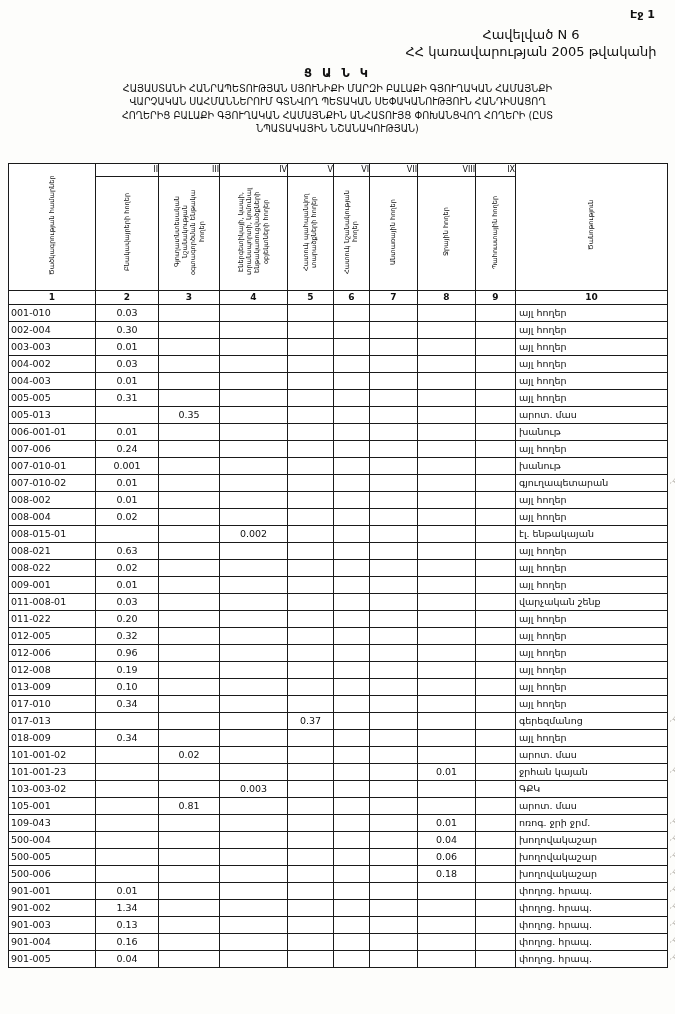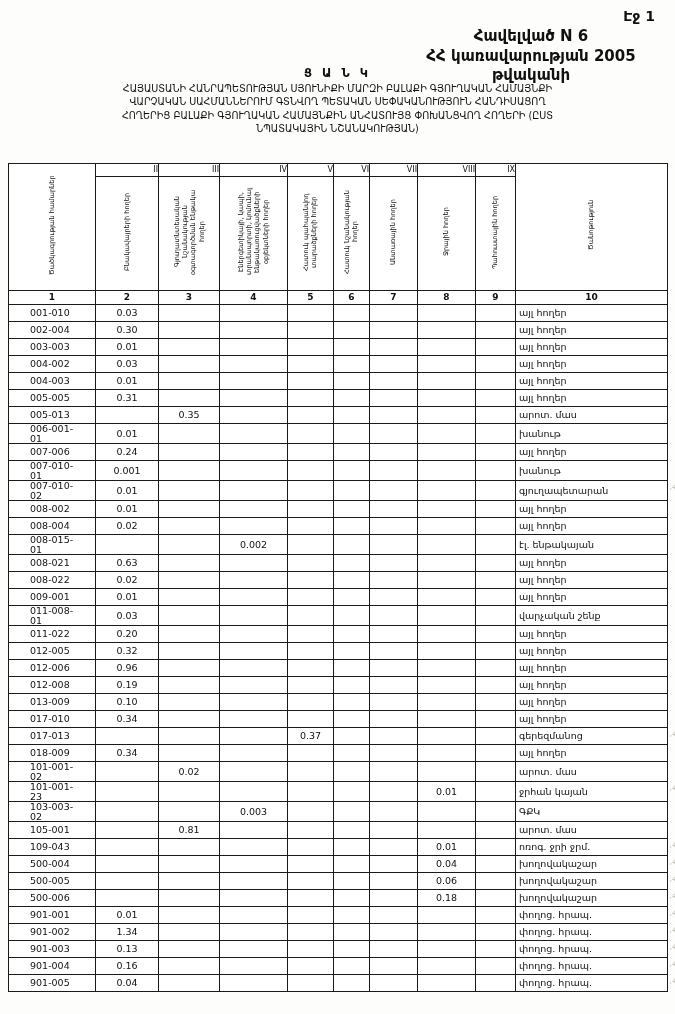--- a/index.html
+++ b/index.html
@@ -1,30 +1,30 @@
 <!DOCTYPE html>
 <html><head>
 <meta charset="utf-8">
 <style>
   html,body{margin:0;padding:0;background:#888;}
   body{font-family:"DejaVu Sans",sans-serif;color:#101010;}
   .page{position:relative;width:675px;height:1014px;background:#fdfdfb;overflow:hidden;margin:0;}
-  .page-num{position:absolute;top:8px;right:20px;font-weight:bold;font-size:14px;}
-  .appendix{position:absolute;top:27px;right:14px;width:260px;text-align:center;font-weight:bold;font-size:15px;line-height:1.3;}
+  .page-num{position:absolute;top:8px;right:20px;font-weight:bold;font-size:11px;}
+  .appendix{position:absolute;top:27px;right:14px;width:260px;text-align:center;font-weight:normal;font-size:13px;line-height:1.3;}
   .doc-type{position:absolute;top:66px;left:0;width:100%;text-align:center;font-weight:bold;font-size:11.5px;letter-spacing:3px;}
   .title{position:absolute;top:82px;left:18px;right:18px;text-align:center;font-weight:normal;font-size:9.6px;line-height:1.4;}
   table{position:absolute;top:163px;left:8px;border-collapse:collapse;table-layout:fixed;background:#fff;}
   td{border:1px solid #1a1a1a;padding:0;vertical-align:middle;box-sizing:border-box;}
   .num{height:13px;text-align:right;font-size:8px;line-height:1;}
   .digit{height:14px;text-align:center;font-size:9px;font-weight:bold;line-height:1;}
   .hdr-label-row td{height:112px;}
   .rot-cell{text-align:center;vertical-align:middle;}
   .rot{writing-mode:vertical-rl;transform:rotate(180deg);display:inline-block;font-size:6.6px;line-height:1.25;padding:1px 0;text-align:center;}
   tbody td{height:17px;font-size:9.5px;line-height:1;}
-  .code{text-align:left;padding:0 21px;}
+  .code{text-align:left;padding:0 2px;}
   .val{text-align:center;}
   .note{text-align:left;padding:0 3px;position:relative;white-space:nowrap;}
   .mark{position:absolute;left:100%;margin-left:3px;top:3px;color:#a9a49c;font-size:7px;font-style:italic;white-space:nowrap;}
 </style>
 </head>
 <body>
 
 <div class="page">
   <div class="page-num">Էջ 1</div>
   <div class="appendix" id="appendix">

